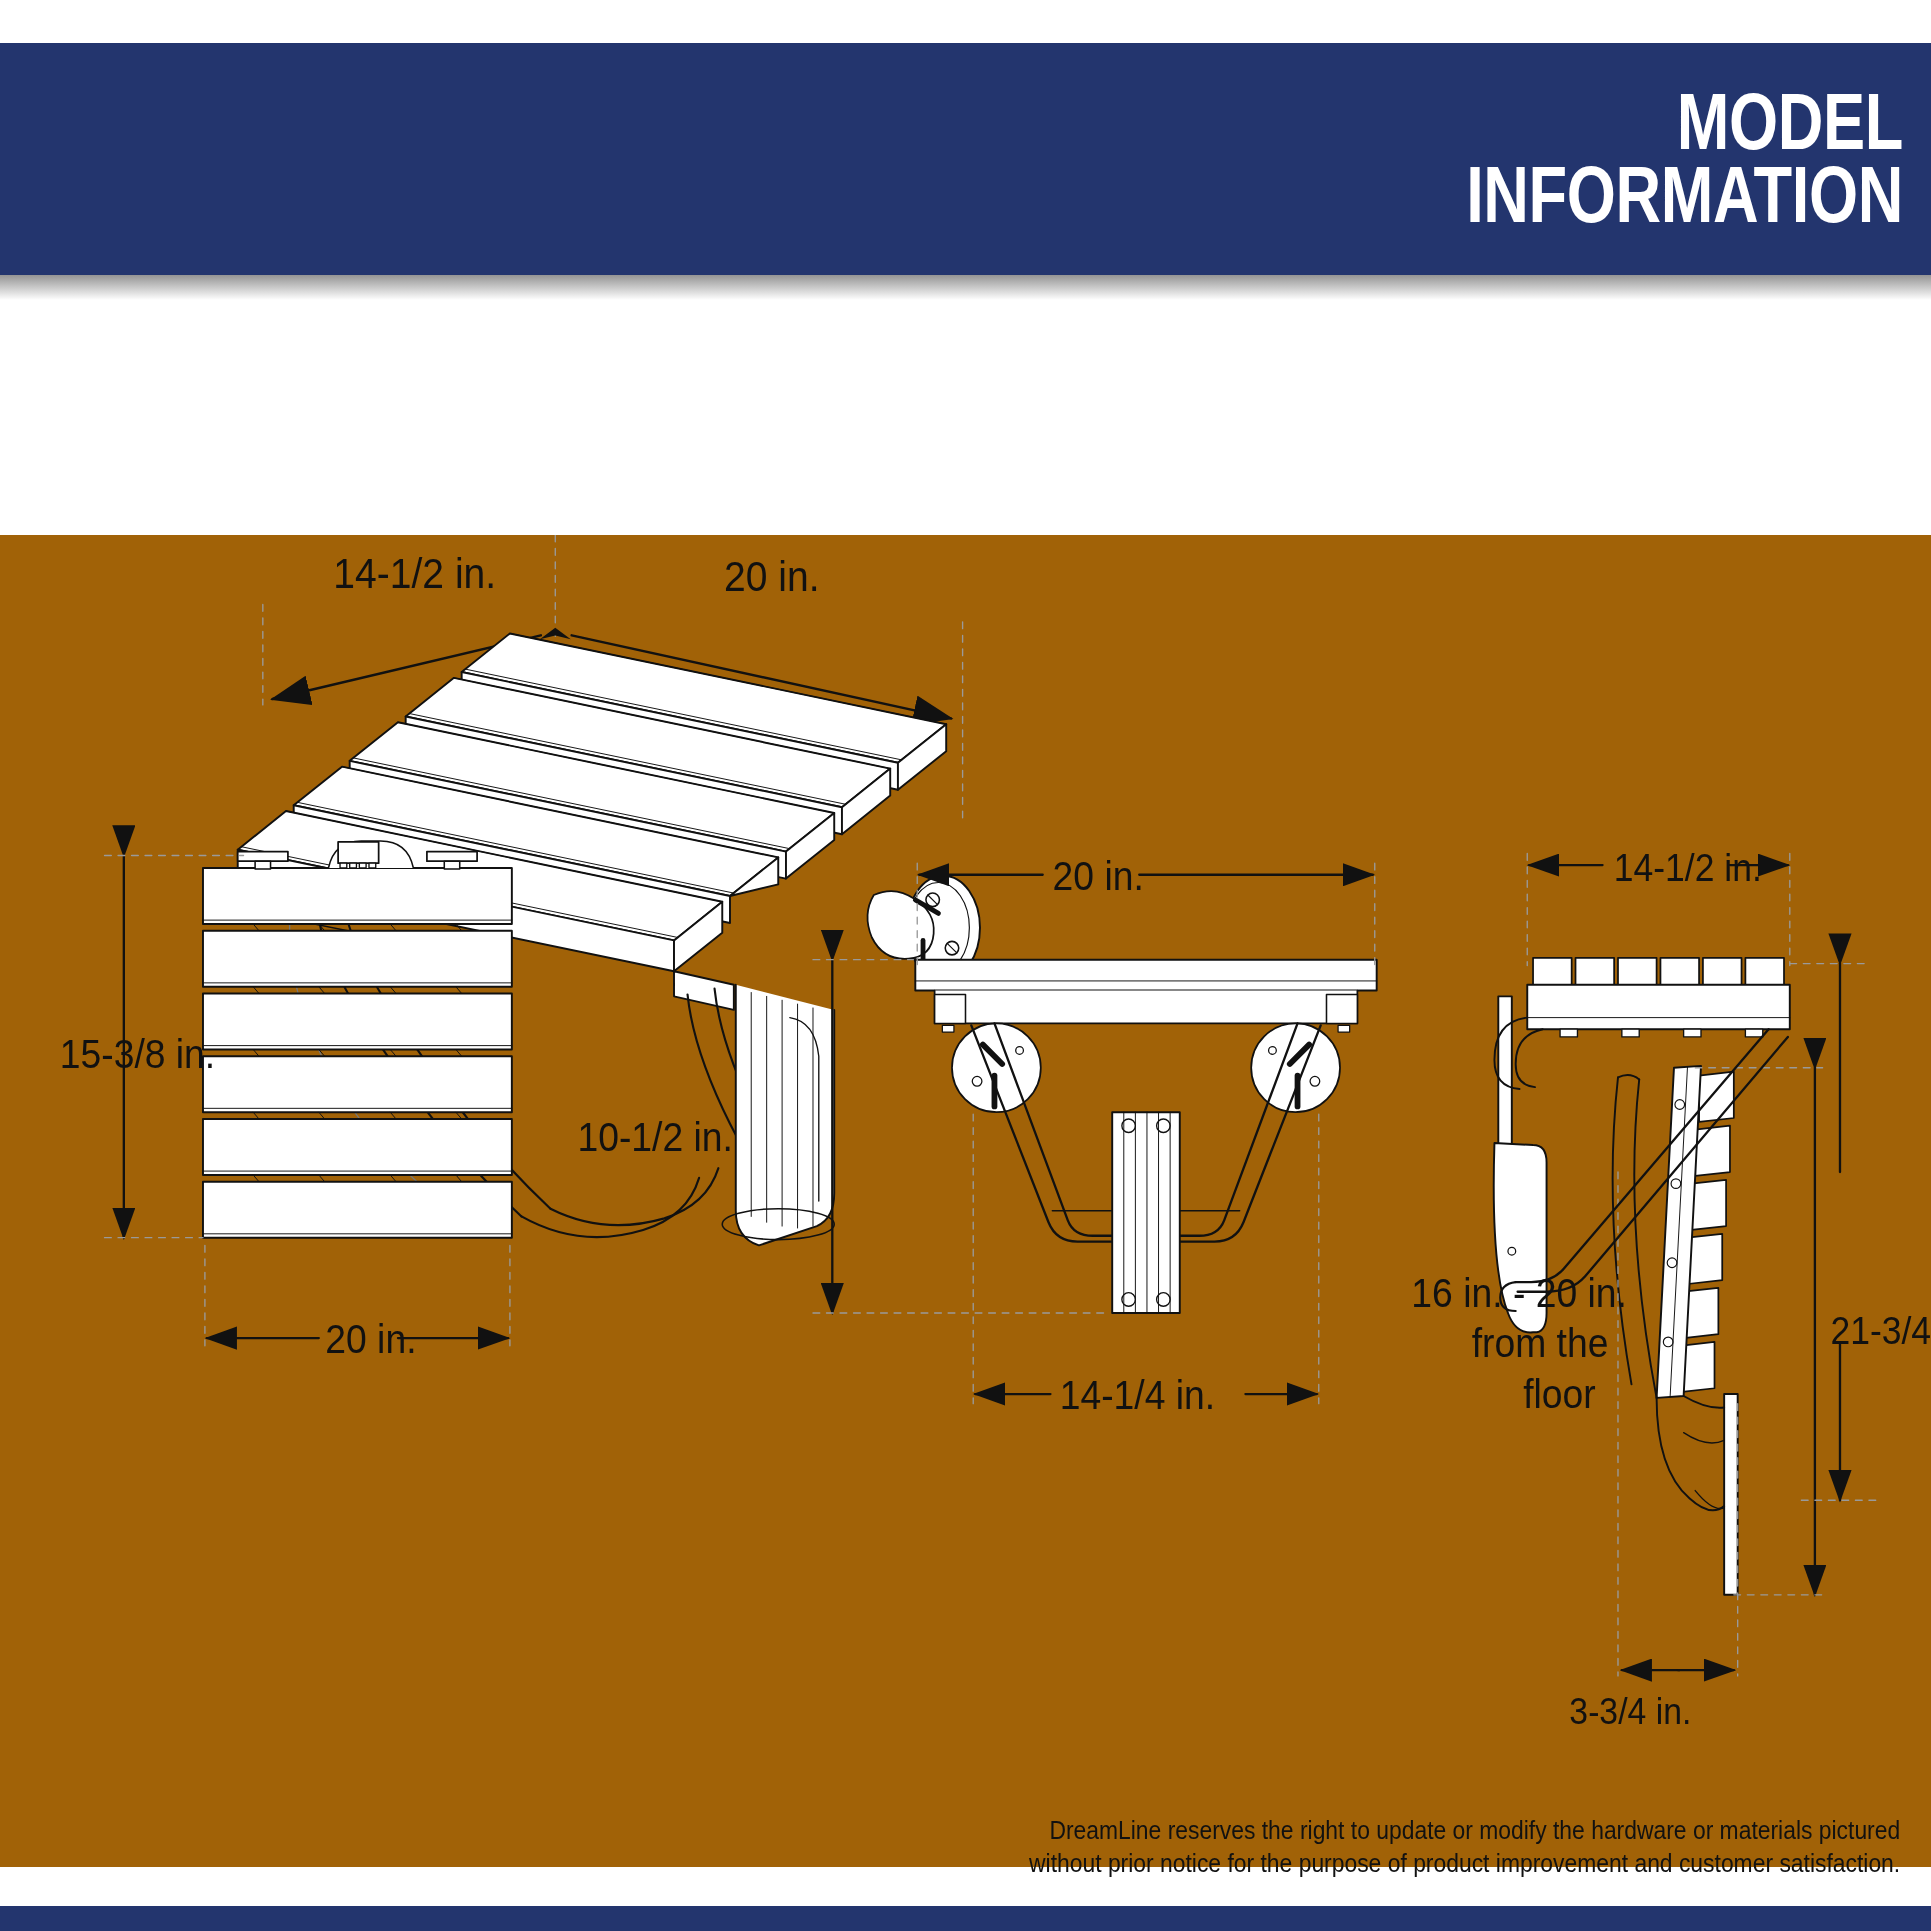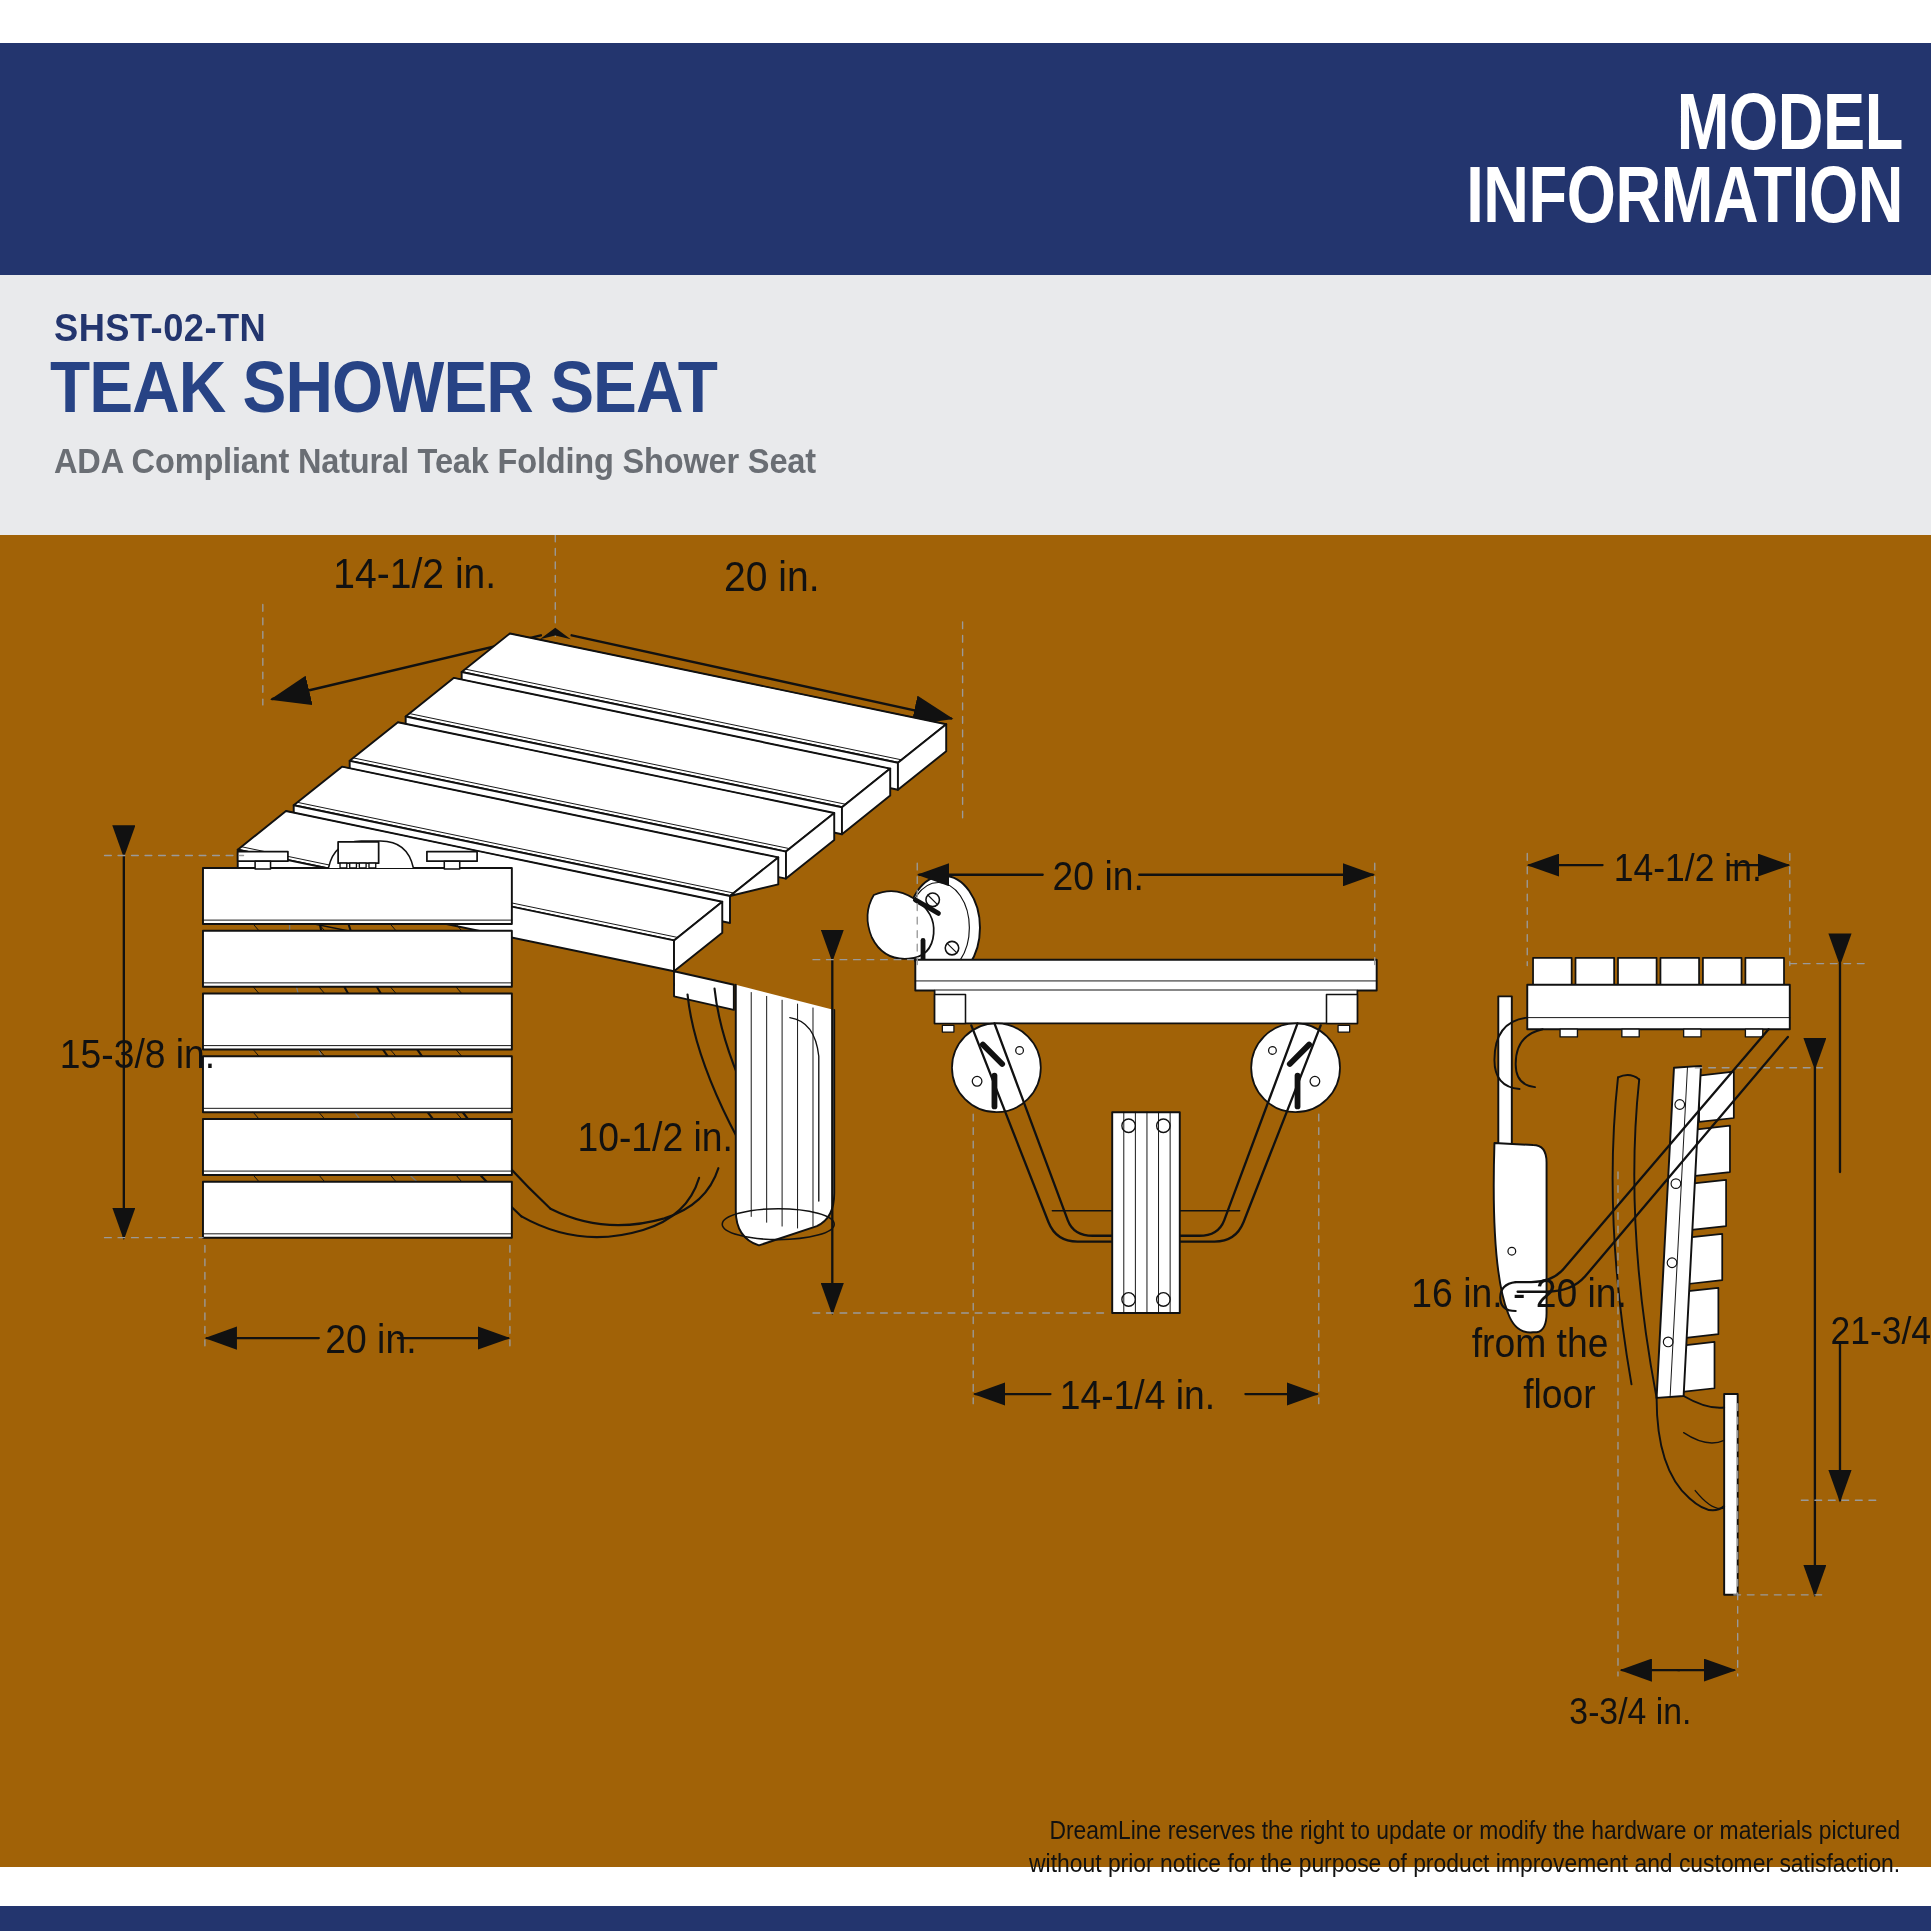--- a/index.html
+++ b/index.html
@@ -76,25 +76,20 @@
 <body>
 
 <div id="sheet">
 
   <div class="header-band">
     <div class="header-title">MODEL
 INFORMATION</div>
   </div>
   <div class="header-shadow"></div>
 
-  <div class="title-block">
-    <div class="model-no">SHST-02-TN</div>
-    <div class="product-title">TEAK SHOWER SEAT</div>
-    <div class="product-sub">ADA Compliant Natural Teak Folding Shower Seat</div>
-  </div>
 
   <div class="drawing-area">
     <svg width="1931" height="1332" viewBox="0 0 2000 1380" xmlns="http://www.w3.org/2000/svg">
       <defs>
         <marker id="ar" markerWidth="16" markerHeight="12" refX="15" refY="6" orient="auto">
           <path d="M0,0 L16,6 L0,12 z" fill="#111"></path>
         </marker>
         <marker id="arS" markerWidth="14" markerHeight="10" refX="13" refY="5" orient="auto">
           <path d="M0,0 L14,5 L0,10 z" fill="#111"></path>
         </marker>

